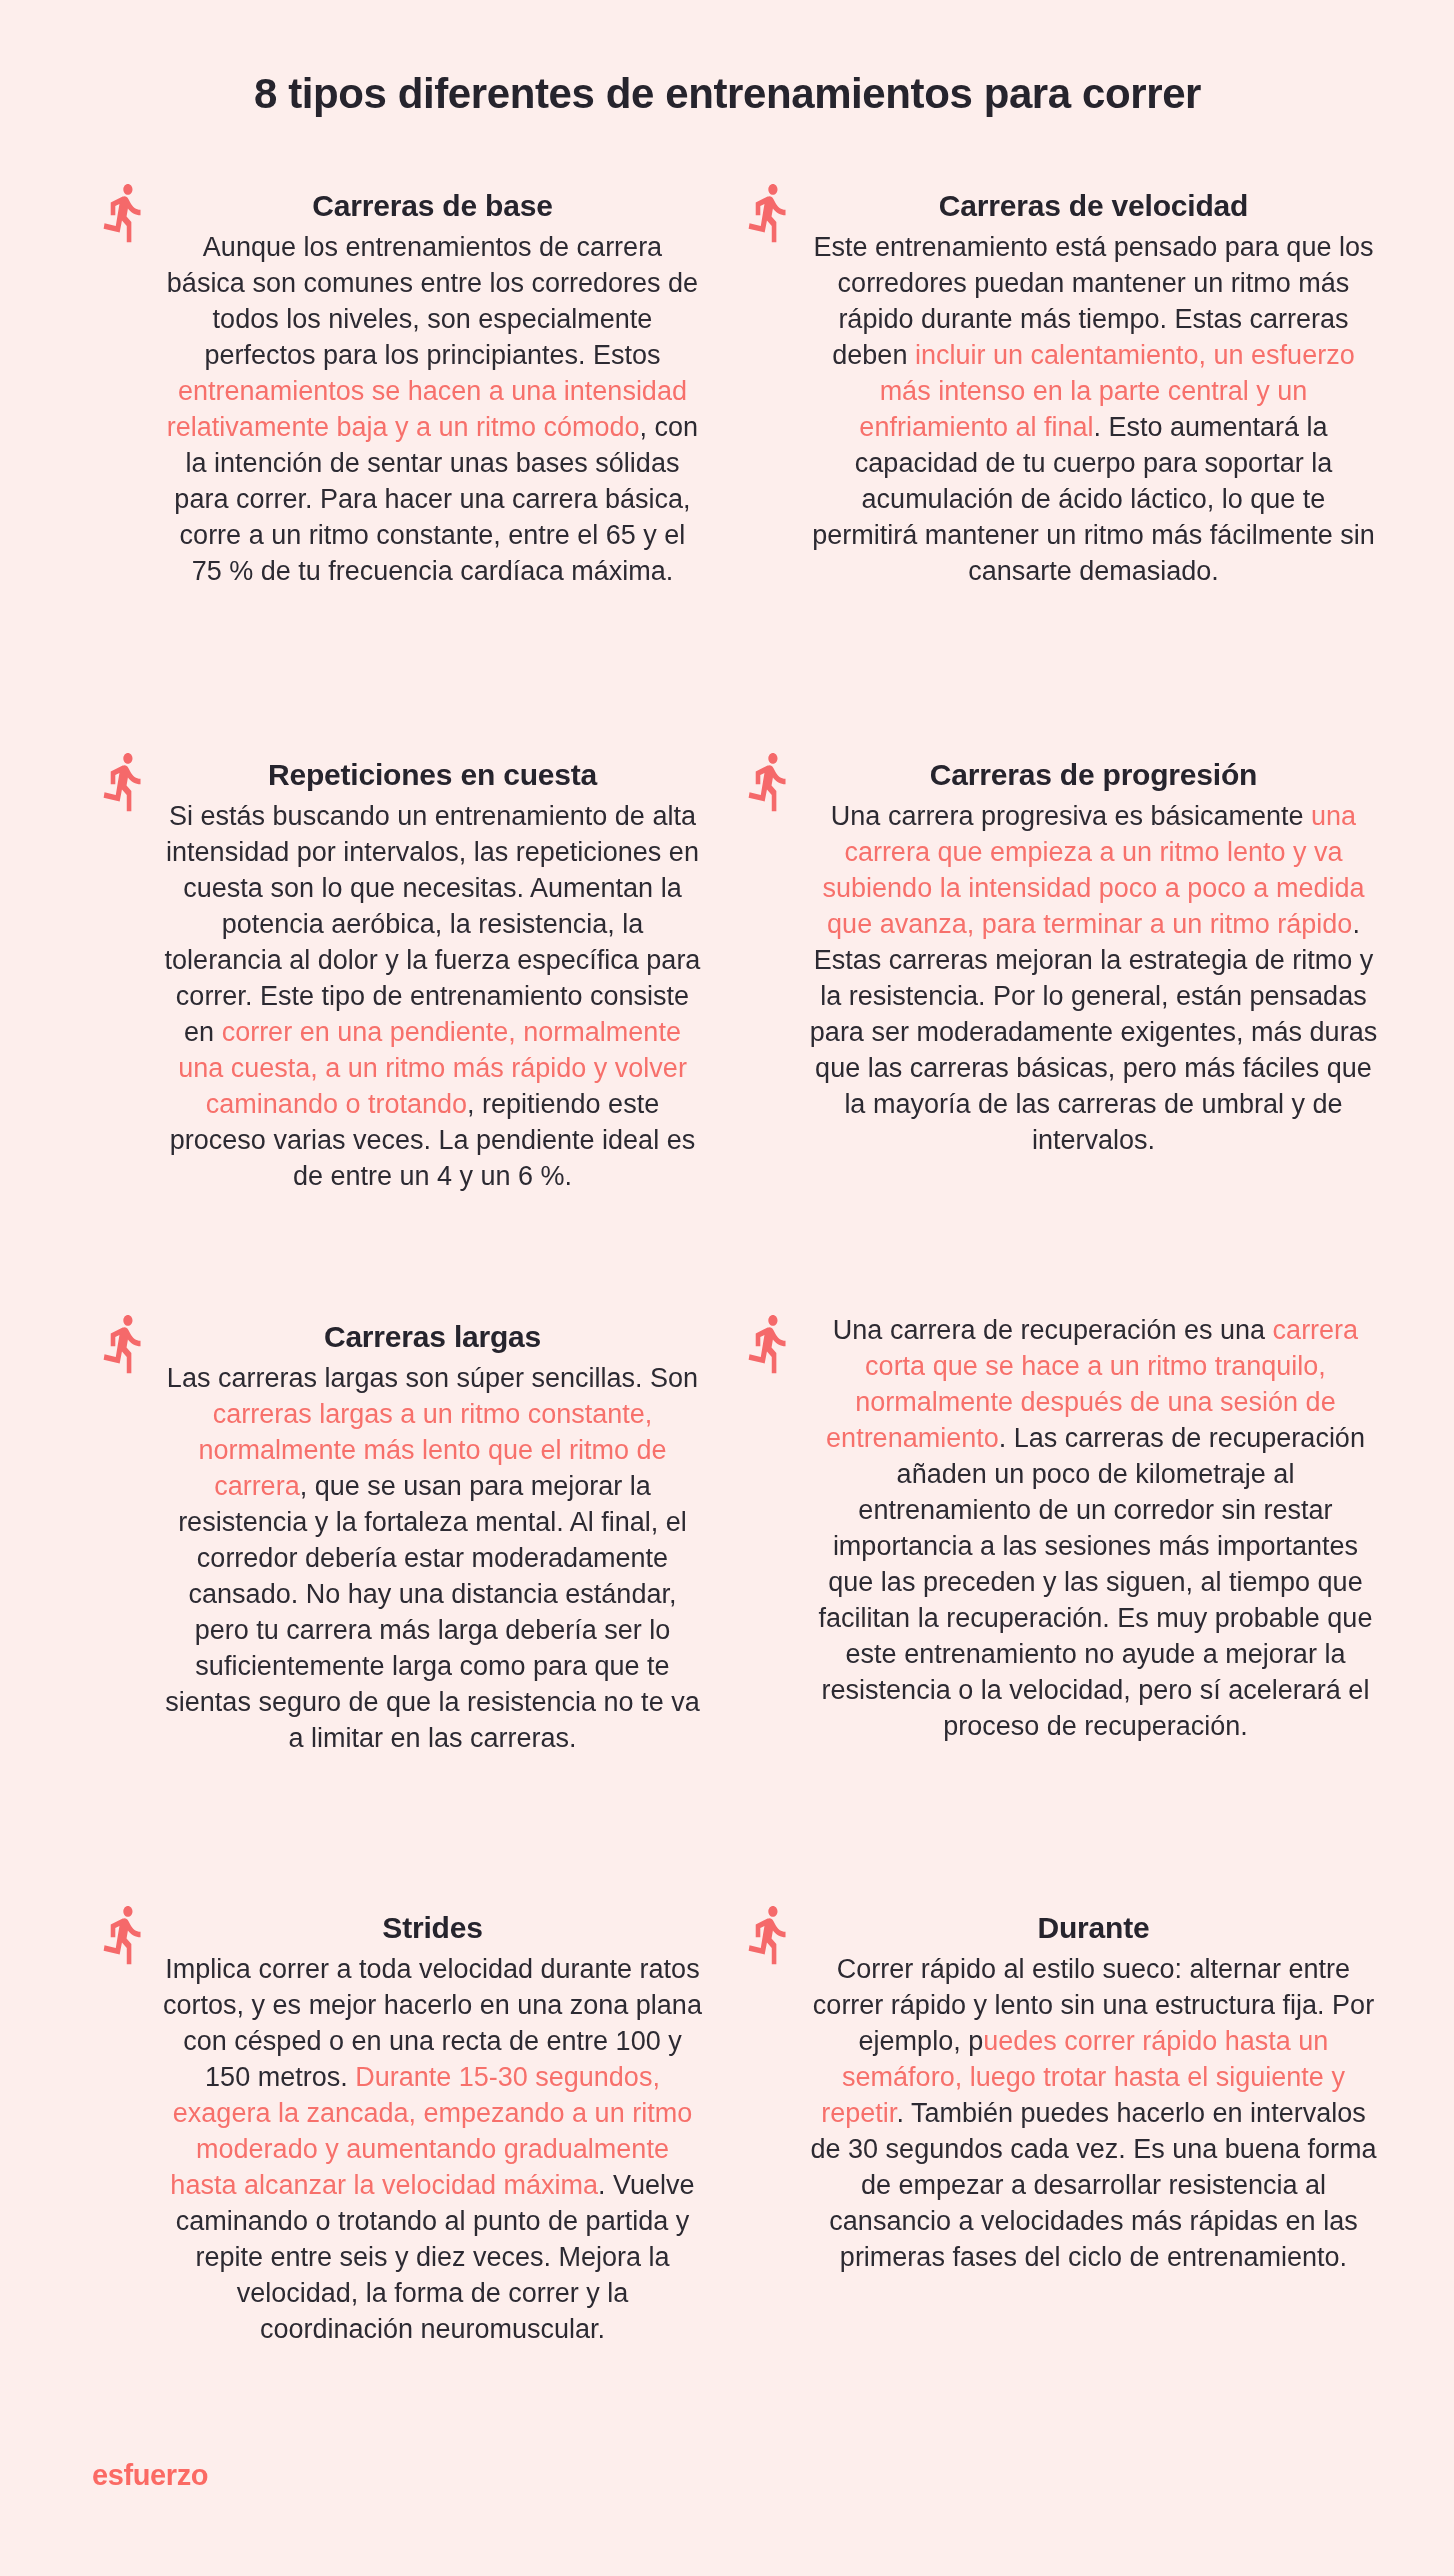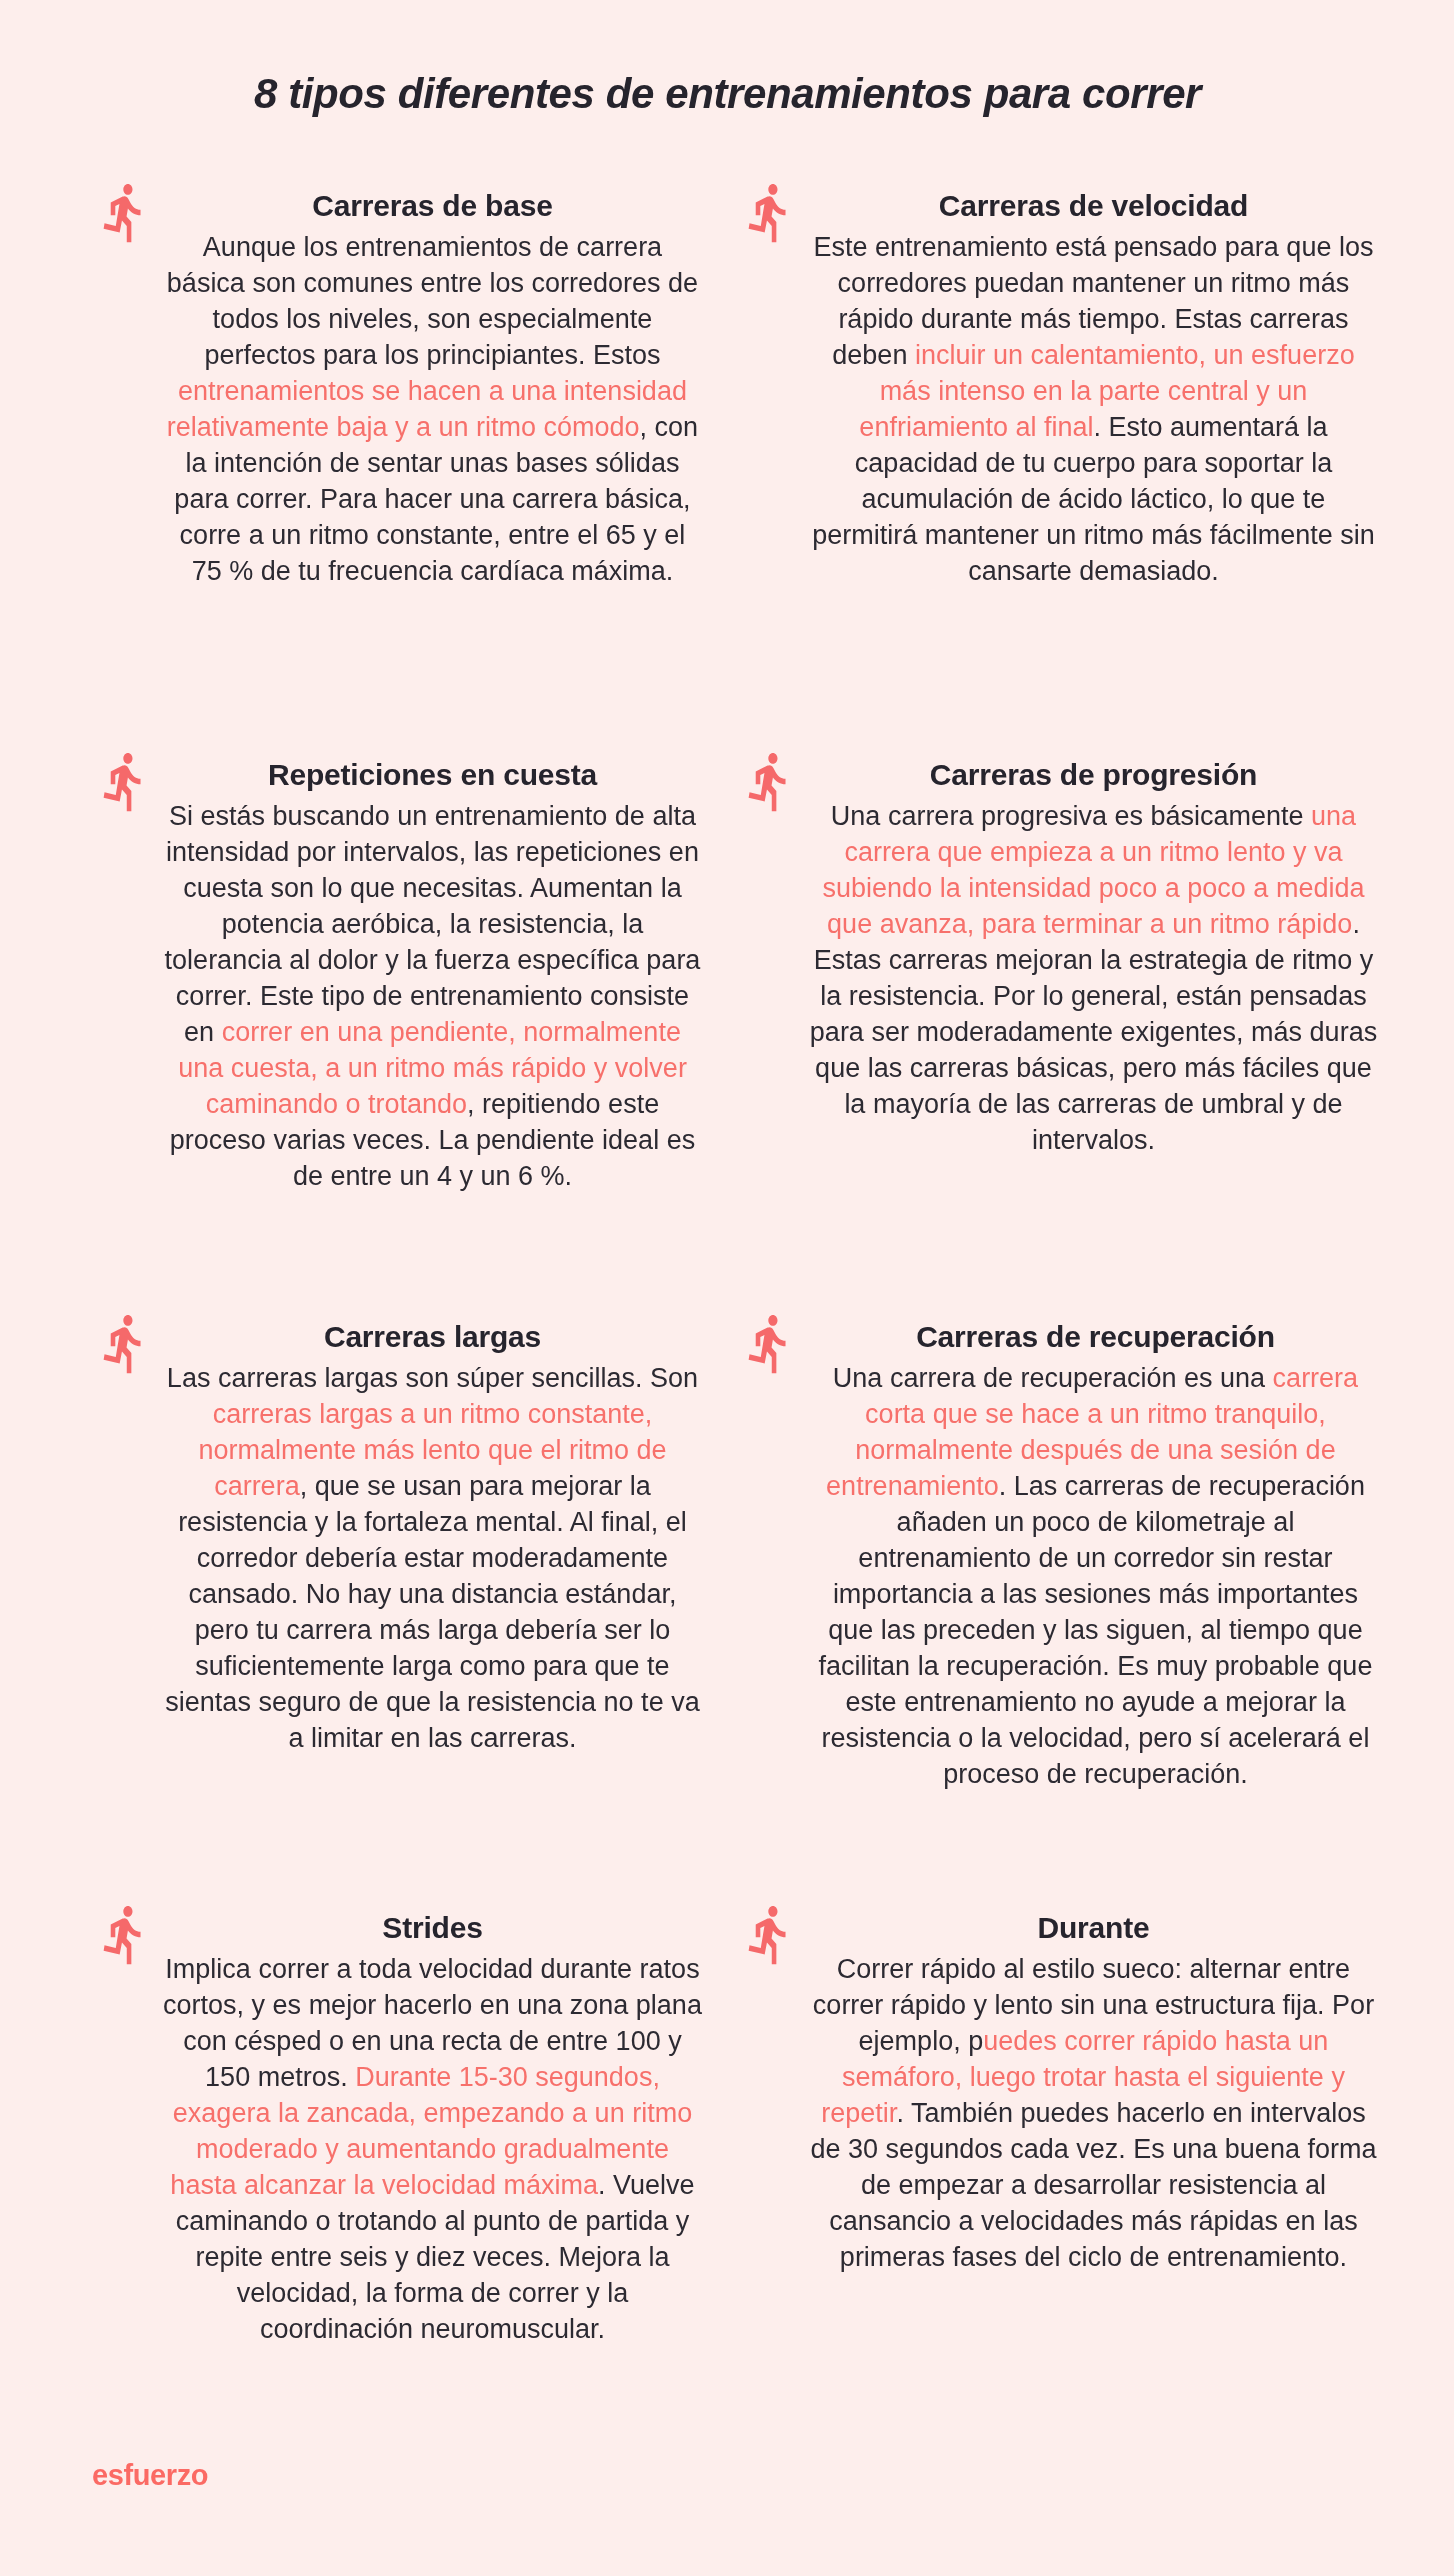--- a/index.html
+++ b/index.html
@@ -15,21 +15,20 @@
     position: absolute;
     top: 70px;
     left: 0;
     width: 100%;
     text-align: center;
     font-size: 42px;
     font-weight: 700;
     color: #26242d;
     letter-spacing: -0.4px;
     margin: 0;
-    font-style: italic;
   }
   .card {
     position: absolute;
     display: flex;
     align-items: flex-start;
   }
   .icon-wrap {
     flex: none;
     width: 56px;
     margin-right: 9px;
@@ -125,21 +124,20 @@
   </div>
 </section>
 
 <section class="card" style="left:742px; top:1311px; width:642px;">
   <span class="icon-wrap">
     <svg viewBox="0 0 24 24" width="55" height="65" preserveAspectRatio="none" aria-hidden="true">
         <path fill="#f5696a" d="M13.49 5.48c1.1 0 2-.9 2-2s-.9-2-2-2-2 .9-2 2 .9 2 2 2zm-3.6 13.9l1-4.4 2.1 2v6h2v-7.5l-2.1-2 .6-3c1.3 1.5 3.3 2.5 5.5 2.5v-2c-1.9 0-3.5-1-4.3-2.4l-1-1.6c-.4-.6-1-1-1.7-1-.3 0-.5.1-.8.1l-5.2 2.2v4.7h2v-3.4l1.8-.7-1.6 8.1-4.9-1-.4 2 7 1.4z"></path>
       </svg>
   </span>
   <div class="content">
-    <h2>Carreras de recuperación</h2>
     <p><span>Una carrera de recuperación es una </span><span class="hl">carrera corta que se hace a un ritmo tranquilo, normalmente después de una sesión de entrenamiento</span><span>. Las carreras de recuperación añaden un poco de kilometraje al entrenamiento de un corredor sin restar importancia a las sesiones más importantes que las preceden y las siguen, al tiempo que facilitan la recuperación. Es muy probable que este entrenamiento no ayude a mejorar la resistencia o la velocidad, pero sí acelerará el proceso de recuperación.</span></p>
   </div>
 </section>
 
 <section class="card" style="left:97px; top:1902px; width:606px;">
   <span class="icon-wrap">
     <svg viewBox="0 0 24 24" width="55" height="65" preserveAspectRatio="none" aria-hidden="true">
         <path fill="#f5696a" d="M13.49 5.48c1.1 0 2-.9 2-2s-.9-2-2-2-2 .9-2 2 .9 2 2 2zm-3.6 13.9l1-4.4 2.1 2v6h2v-7.5l-2.1-2 .6-3c1.3 1.5 3.3 2.5 5.5 2.5v-2c-1.9 0-3.5-1-4.3-2.4l-1-1.6c-.4-.6-1-1-1.7-1-.3 0-.5.1-.8.1l-5.2 2.2v4.7h2v-3.4l1.8-.7-1.6 8.1-4.9-1-.4 2 7 1.4z"></path>
       </svg>
   </span>

